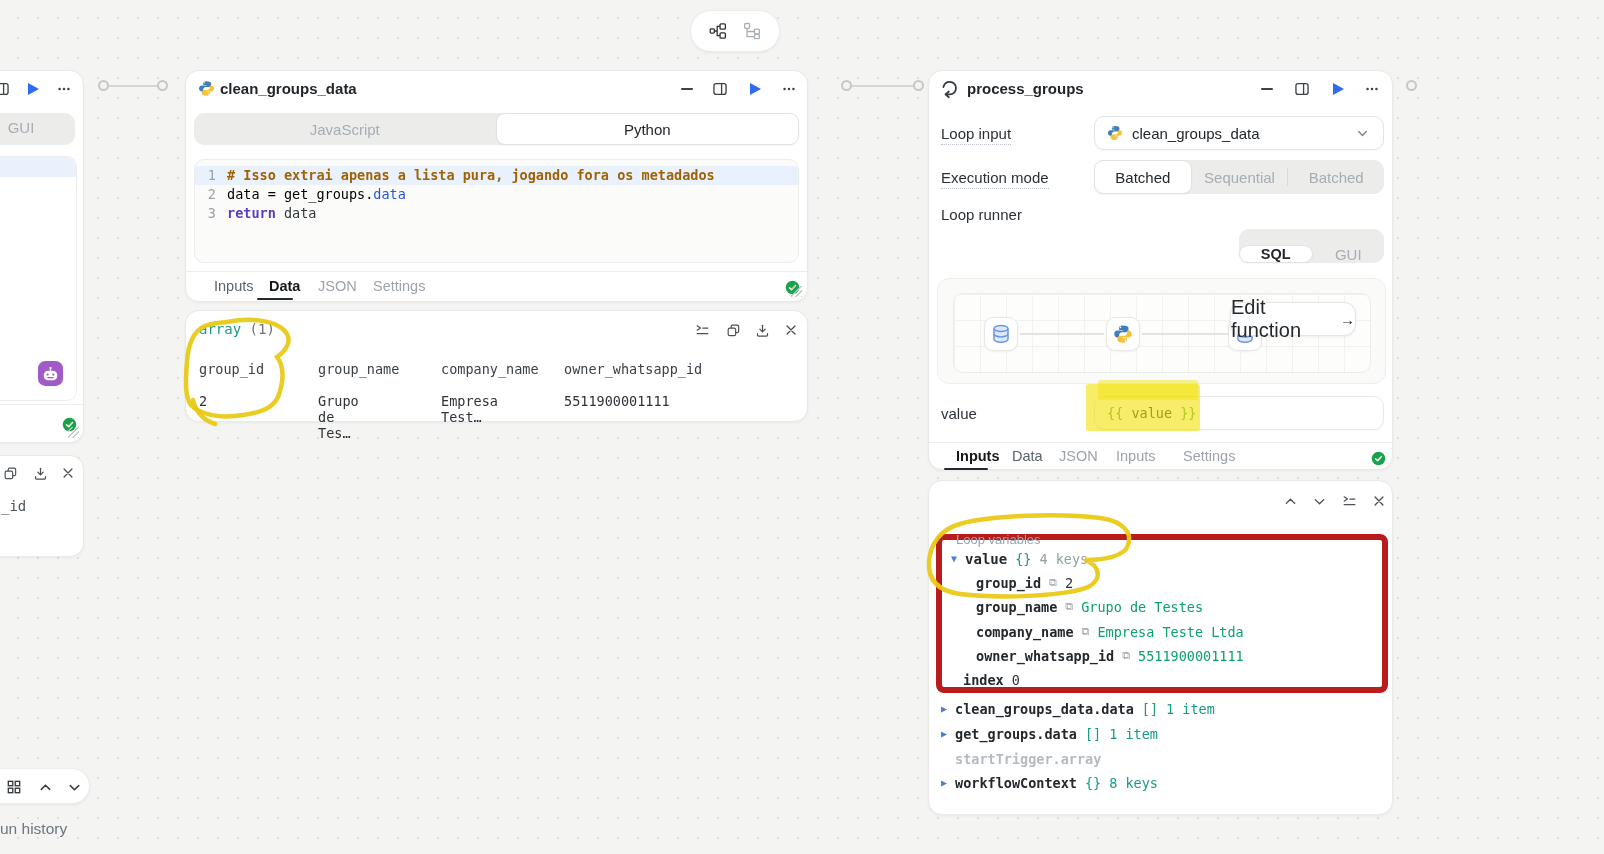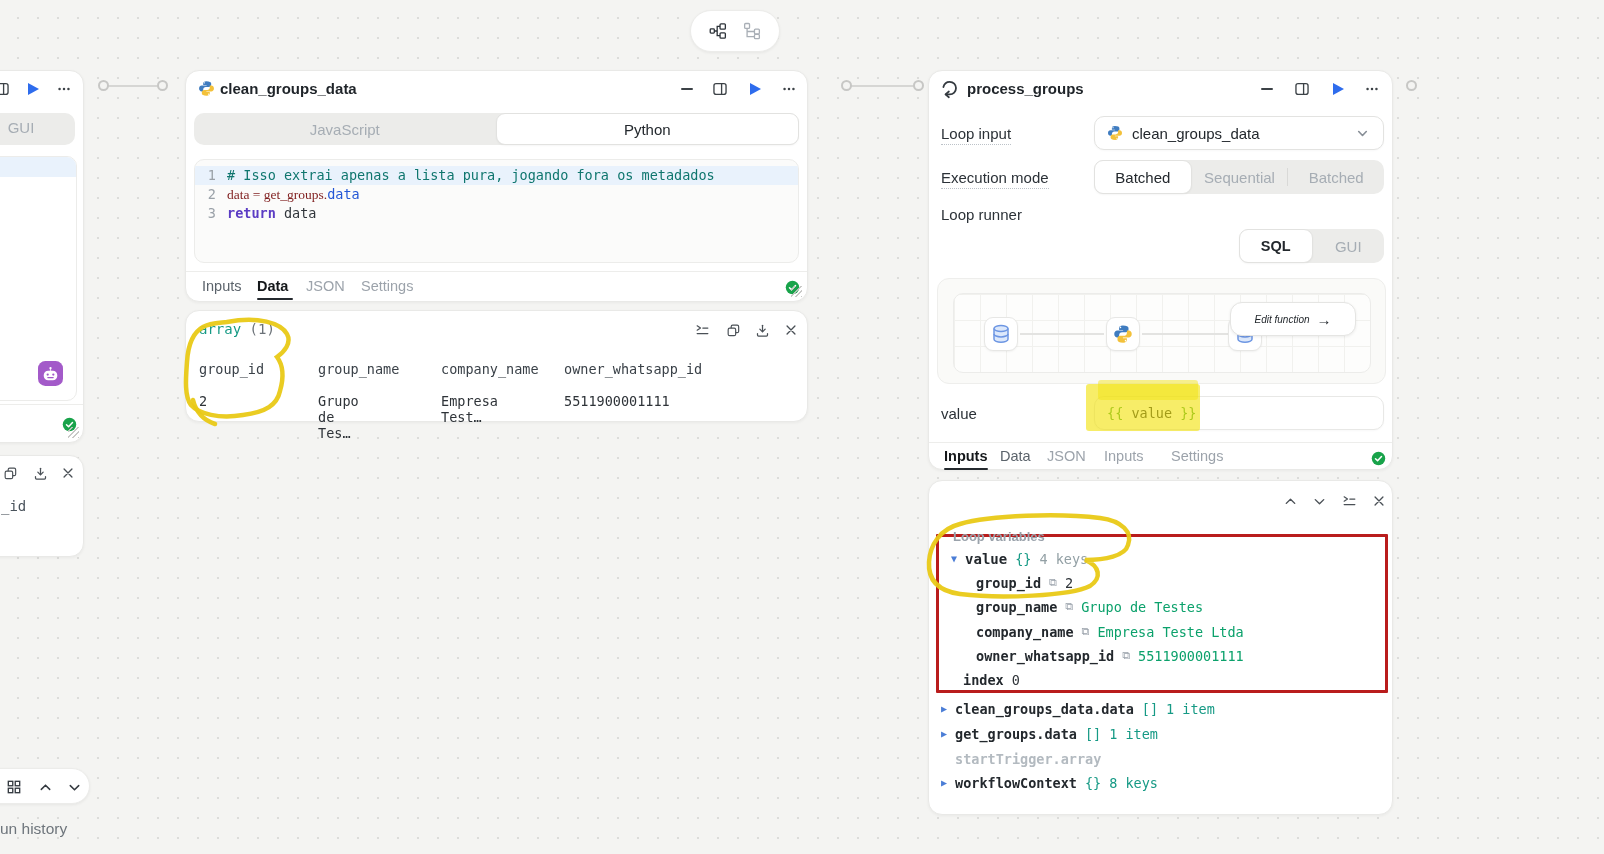--- a/index.html
+++ b/index.html
@@ -18,21 +18,21 @@
   .ico{display:flex;align-items:center;justify-content:center;width:18px;height:18px;cursor:pointer;}
   .play-tri{width:0;height:0;border-left:11px solid #2e6ced;border-top:6.5px solid transparent;border-bottom:6.5px solid transparent;}
   .minus-bar{width:12px;height:2px;background:#3c4247;border-radius:1px;}
   .seg-wrap{position:absolute;background:#ececea;border-radius:10px;display:flex;align-items:stretch;}
   .seg{flex:1;display:flex;align-items:center;justify-content:center;font-size:15px;color:#a6adb4;cursor:pointer;position:relative;}
   .seg.active{background:#fff;border:1px solid #e2e2e0;border-radius:9px;color:#23282d;box-shadow:0 1px 2px rgba(0,0,0,.04);}
   .seg-div{width:1px;background:#d9d9d7;margin:8px 0;}
   .dropdown{position:absolute;background:#fff;border:1px solid #e3e3e1;border-radius:10px;display:flex;align-items:center;padding:0 12px;cursor:pointer;box-shadow:0 1px 2px rgba(0,0,0,.03);}
   .field-label{position:absolute;font-size:15px;color:#2b3137;}
   .dotted-u{border-bottom:1px dotted #bcc2c8;padding-bottom:2px;}
-  .tab{position:absolute;font-size:14.5px;color:#9ca3ab;cursor:pointer;}
+  .tab{position:absolute;font-size:14.5px;color:#9ca3ab;cursor:pointer;margin-left:12px;}
   .tab.mid{color:#5b636b;}
   .tab.active{color:#15181b;font-weight:bold;}
   .tab-underline{position:absolute;height:2px;background:#24292e;border-radius:1px;}
   .divider{position:absolute;left:0;right:0;height:1px;background:#ededeb;}
   .code-row{display:flex;font-family:"DejaVu Sans Mono", monospace;font-size:13.5px;line-height:19px;}
   .code-num{width:32px;text-align:right;padding-right:11px;color:#9aa1a8;flex:none;}
   .port{position:absolute;width:11px;height:11px;border:2px solid #c7c7c5;border-radius:50%;background:#f4f4f2;}
   .wire{position:absolute;height:2px;background:#d6d6d4;}
   .resize-h{position:absolute;width:11px;height:11px;background:repeating-linear-gradient(135deg,transparent,transparent 2.5px,#c3c3c1 2.5px,#c3c3c1 4px);opacity:.9;}
   .irow{position:absolute;display:flex;align-items:center;gap:8px;font-family:"DejaVu Sans Mono", monospace;font-size:13.5px;line-height:20px;white-space:nowrap;}
@@ -199,25 +199,25 @@
     </div>
 
     <div class="seg-wrap" style="left:8px;top:42px;width:605px;height:32px;">
       <div class="seg">JavaScript</div>
       <div class="seg active">Python</div>
     </div>
 
     <div class="abs" style="left:8px;top:88px;width:605px;height:104px;background:#fbfbfa;border:1px solid #ececea;border-radius:10px;overflow:hidden;padding-top:6px;">
       <div class="code-row" style="background:#e9f2fc;">
         <span class="code-num">1</span>
-        <span style="color:#0f766e;"># Isso extrai apenas a lista pura, jogando fora os metadados</span>
+        <span style="color:#a16207;font-weight:bold;"># Isso extrai apenas a lista pura, jogando fora os metadados</span>
       </div>
       <div class="code-row">
         <span class="code-num">2</span>
-        <span style="color:#7f1d1d;white-space:pre;font-family:Liberation Serif, serif;">data = get_groups.</span>
+        <span style="color:#000000;white-space:pre;">data = get_groups.</span>
           <span style="color:#2457d6;">data</span>
       </div>
       <div class="code-row">
         <span class="code-num">3</span>
         <span style="color:#5b3cc4;font-weight:bold;">return</span>
           <span style="color:#32373c;white-space:pre;"> data</span>
       </div>
 
     </div>
 
@@ -330,21 +330,21 @@
 
     <span class="field-label" style="left:12px;top:98px;"><span class="dotted-u">Execution mode</span></span>
     <div class="seg-wrap" style="left:165px;top:89px;width:290px;height:34px;">
       <div class="seg active">Batched</div>
       <div class="seg">Sequential</div>
       <div class="seg-div"></div>
       <div class="seg">Batched</div>
     </div>
 
     <span class="field-label" style="left:12px;top:135px;">Loop runner</span>
-    <div class="seg-wrap" style="left:310px;top:158px;width:145px;height:34px;">
+    <div class="seg-wrap" style="left:310px;top:158px;width:145px;height:34px;align-items:flex-end;">
       <div class="seg active" style="font-weight:bold;font-size:14.5px;">SQL</div>
       <div class="seg">GUI</div>
     </div>
 
     <div class="abs" style="left:8px;top:207px;width:449px;height:106px;background:#fafaf8;border:1px solid #eeeeec;border-radius:12px;">
       <div class="abs" style="left:15px;top:14px;width:418px;height:80px;background:#fdfdfc;border:1px solid #ececea;border-radius:10px;background-image:linear-gradient(#f1f1ee 1px,transparent 1px),linear-gradient(90deg,#f1f1ee 1px,transparent 1px);background-size:26px 26px;overflow:hidden;">
         <div class="node-sq" style="position:absolute;left:30px;top:23px;">
           <svg viewBox="0 0 16 16" width="20" height="20">
               <path d="M2.4 3.6v8.6c0 1.3 2.5 2.4 5.6 2.4s5.6-1.1 5.6-2.4V3.6" fill="#dce8fb" stroke="#6d96e3" stroke-width="1.2"></path>
               <ellipse cx="8" cy="3.6" rx="5.6" ry="2.4" fill="#dce8fb" stroke="#6d96e3" stroke-width="1.2"></ellipse>
@@ -363,21 +363,21 @@
         <div class="wire" style="left:188px;top:39px;width:86px;background:#e3e3e1;"></div>
         <div class="node-sq" style="position:absolute;left:274px;top:23px;">
           <svg viewBox="0 0 16 16" width="20" height="20">
               <path d="M2.4 3.6v8.6c0 1.3 2.5 2.4 5.6 2.4s5.6-1.1 5.6-2.4V3.6" fill="#dce8fb" stroke="#6d96e3" stroke-width="1.2"></path>
               <ellipse cx="8" cy="3.6" rx="5.6" ry="2.4" fill="#dce8fb" stroke="#6d96e3" stroke-width="1.2"></ellipse>
               <path d="M2.4 7.9c0 1.3 2.5 2.4 5.6 2.4s5.6-1.1 5.6-2.4" fill="none" stroke="#6d96e3" stroke-width="1.2"></path>
             </svg>
         </div>
       </div>
       <div class="abs" style="left:292px;top:23px;width:126px;height:34px;background:#fff;border:1px solid #e5e5e3;border-radius:12px;box-shadow:0 1px 3px rgba(0,0,0,.07);display:flex;align-items:center;justify-content:center;gap:7px;cursor:pointer;">
-        <span style="font-size:10px;color:#23282d;font-style:italic;">Edit function</span>
+        <span style="font-size:20px;color:#23282d;">Edit function</span>
         <span style="font-size:15px;color:#23282d;">→</span>
       </div>
     </div>
 
     <span class="field-label" style="left:12px;top:334px;">value</span>
     <div class="dropdown" style="left:165px;top:325px;width:290px;height:34px;border-color:#e8e8e6;">
       <span class="mono" style="font-size:13.5px;position:relative;z-index:2;">
         <span style="color:#3fa232;">{{</span>
         <span style="color:#23282d;">value</span>
         <span style="color:#3fa232;">}}</span>
@@ -416,21 +416,21 @@
           <path d="M9.4 6h6"></path>
           <path d="M2.6 12.6h12.8"></path>
         </svg>
     </span>
     <span class="ico" style="position:absolute;left:441px;top:11px;">
       <svg viewBox="0 0 16 16" width="14" height="14" fill="none" stroke="#4a5056" stroke-width="1.5" stroke-linecap="round">
           <path d="m3.5 3.5 9 9M12.5 3.5l-9 9"></path>
         </svg>
     </span>
 
-    <div class="abs" style="left:7px;top:53px;width:452px;height:159px;border:3px solid #b91c1c;border-radius:1px;font-weight:bold;">
+    <div class="abs" style="left:7px;top:53px;width:452px;height:159px;border:6px solid #b91c1c;border-radius:8px;">
       <span class="abs sans" style="left:14px;top:0;transform:translateY(-52%);font-size:13px;color:#9aa2ab;">Loop variables</span>
     </div>
 
     <div class="irow" style="left:22px;top:68px;">
       <span class="tri-b">▼</span>
       <span class="k" style="font-size:14px;">value</span>
       <span class="teal">{}</span>
       <span class="grayct">4 keys</span>
     </div>
     <div class="irow" style="left:47px;top:92px;">

